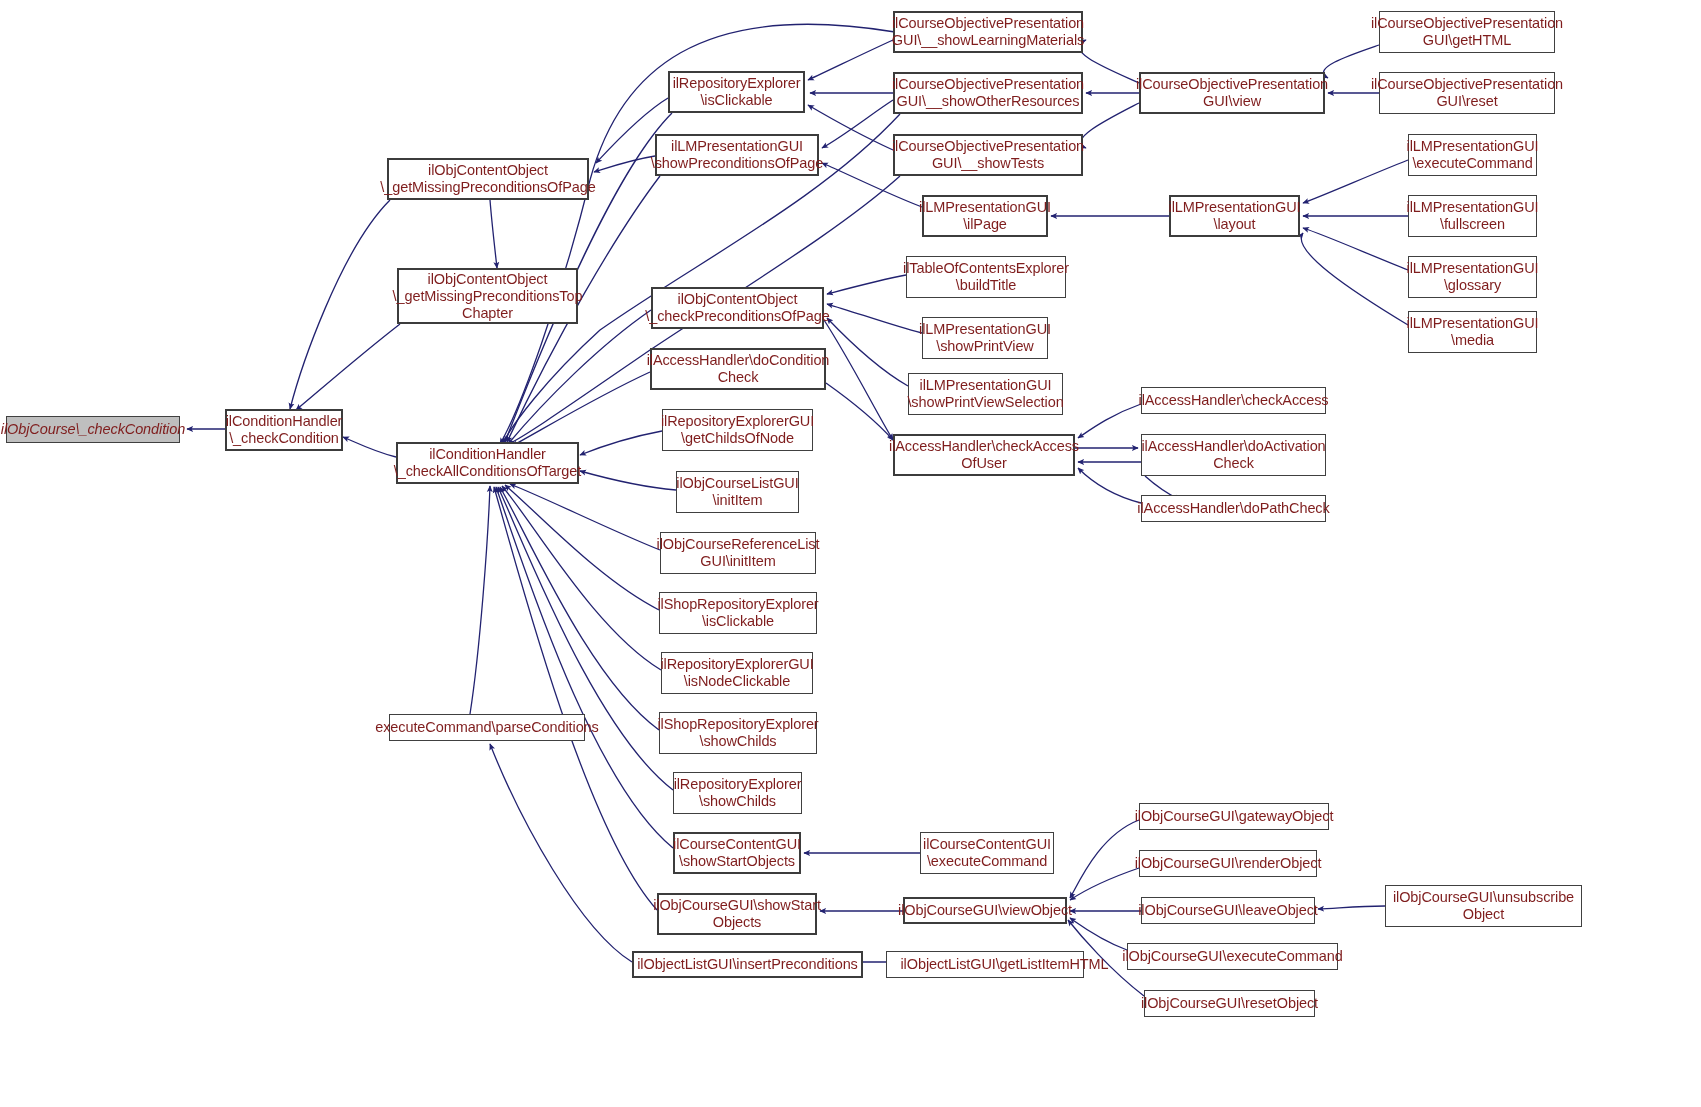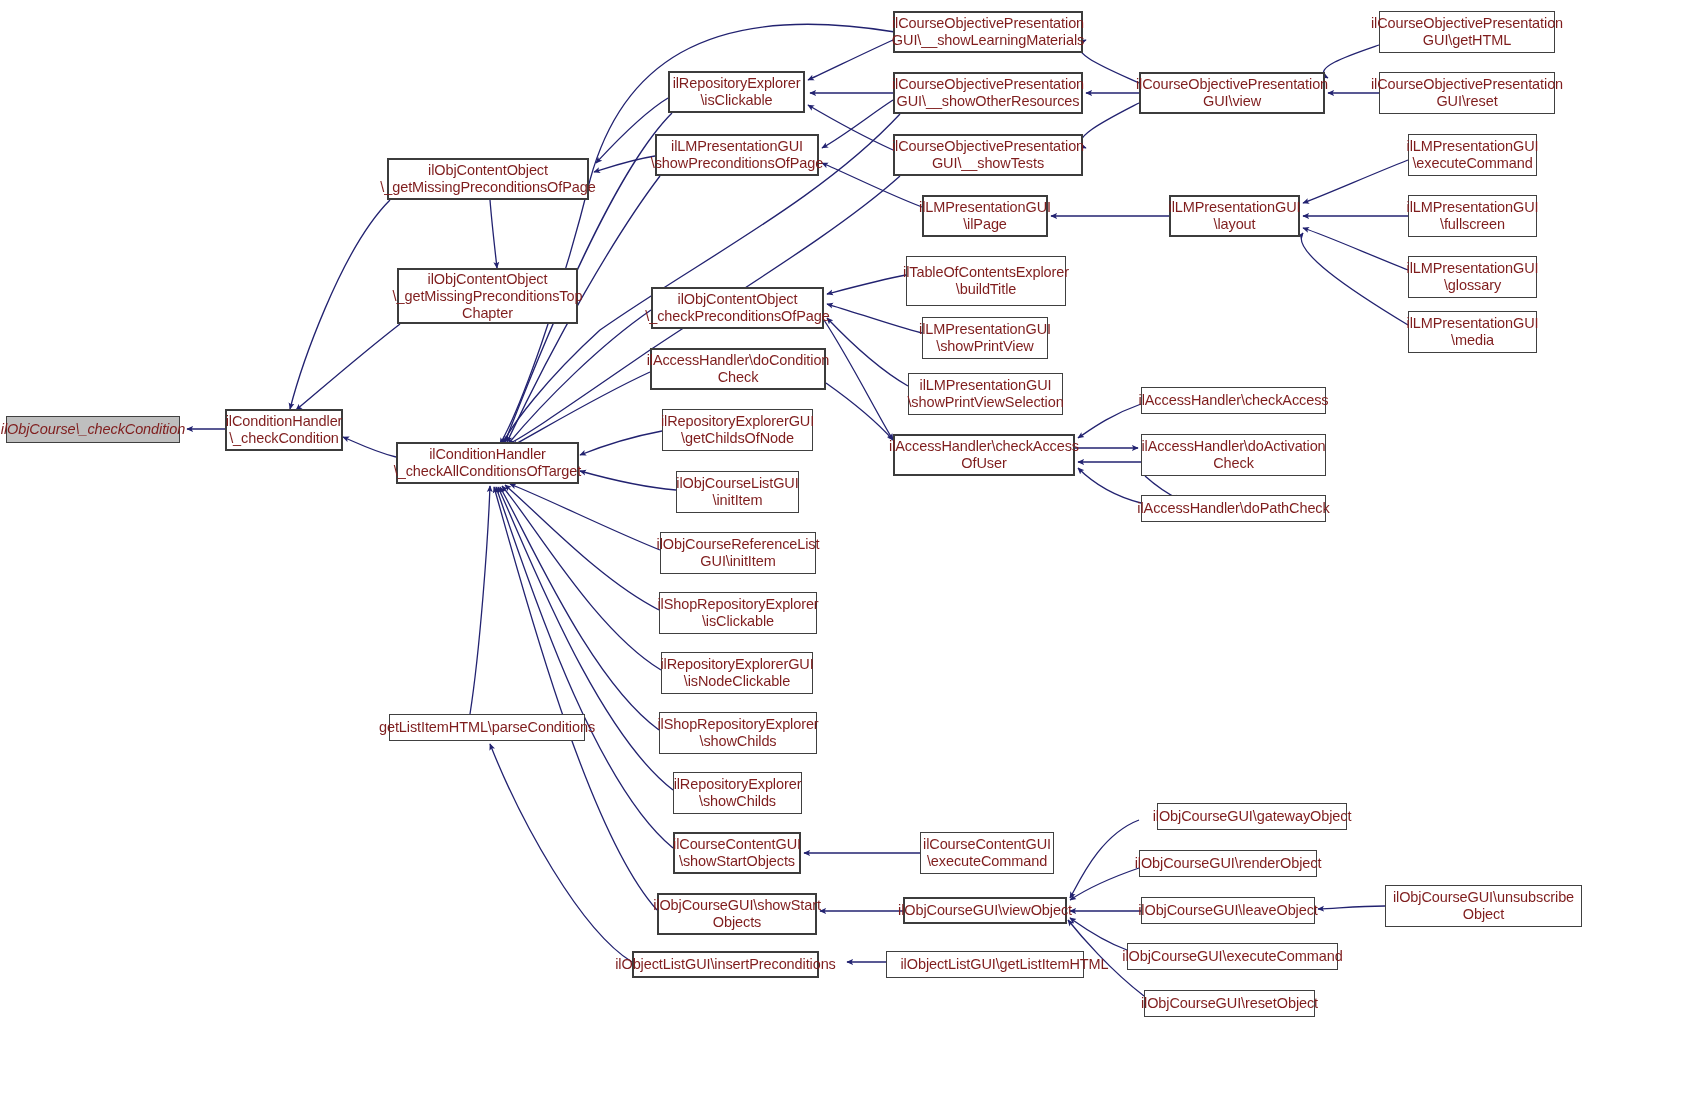--- a/index.html
+++ b/index.html
@@ -127,21 +127,21 @@
       <div class="node highlight" style="left: 6px; top: 416px; width: 174px; height: 27px; font-style: italic;"><span class="node-label">ilObjCourse\_checkCondition</span></div>
       <div class="node thick" style="left: 225px; top: 409px; width: 118px; height: 42px;"><span class="node-label">ilConditionHandler
 \_checkCondition</span></div>
       <div class="node thick" style="left: 396px; top: 442px; width: 183px; height: 42px;"><span class="node-label">ilConditionHandler
 \_checkAllConditionsOfTarget</span></div>
       <div class="node thick" style="left: 387px; top: 158px; width: 202px; height: 42px;"><span class="node-label">ilObjContentObject
 \_getMissingPreconditionsOfPage</span></div>
       <div class="node thick" style="left: 397px; top: 268px; width: 181px; height: 56px;"><span class="node-label">ilObjContentObject
 \_getMissingPreconditionsTop
 Chapter</span></div>
-      <div class="node" style="left: 389px; top: 714px; width: 196px; height: 27px;"><span class="node-label">getListItemHTML\parseConditions</span></div>
+      <div class="node" style="left: 389px; top: 714px; width: 196px; height: 27px;"><span class="node-label">executeCommand\parseConditions</span></div>
       <div class="node thick" style="left: 668px; top: 71px; width: 137px; height: 42px;"><span class="node-label">ilRepositoryExplorer
 \isClickable</span></div>
       <div class="node thick" style="left: 655px; top: 134px; width: 164px; height: 42px;"><span class="node-label">ilLMPresentationGUI
 \showPreconditionsOfPage</span></div>
       <div class="node thick" style="left: 651px; top: 287px; width: 173px; height: 42px;"><span class="node-label">ilObjContentObject
 \_checkPreconditionsOfPage</span></div>
       <div class="node thick" style="left: 650px; top: 348px; width: 176px; height: 42px;"><span class="node-label">ilAccessHandler\doCondition
 Check</span></div>
       <div class="node" style="left: 662px; top: 409px; width: 151px; height: 42px;"><span class="node-label">ilRepositoryExplorerGUI
 \getChildsOfNode</span></div>
@@ -154,50 +154,50 @@
       <div class="node" style="left: 661px; top: 652px; width: 152px; height: 42px;"><span class="node-label">ilRepositoryExplorerGUI
 \isNodeClickable</span></div>
       <div class="node" style="left: 659px; top: 712px; width: 158px; height: 42px;"><span class="node-label">ilShopRepositoryExplorer
 \showChilds</span></div>
       <div class="node" style="left: 673px; top: 772px; width: 129px; height: 42px;"><span class="node-label">ilRepositoryExplorer
 \showChilds</span></div>
       <div class="node thick" style="left: 673px; top: 832px; width: 128px; height: 42px;"><span class="node-label">ilCourseContentGUI
 \showStartObjects</span></div>
       <div class="node thick" style="left: 657px; top: 893px; width: 160px; height: 42px;"><span class="node-label">ilObjCourseGUI\showStart
 Objects</span></div>
-      <div class="node thick" style="left: 632px; top: 951px; width: 187px; height: 27px;"><span class="node-label">ilObjectListGUI\insertPreconditions</span></div>
+      <div class="node thick" style="left: 632px; top: 951px; width: 231px; height: 27px;"><span class="node-label">ilObjectListGUI\insertPreconditions</span></div>
       <div class="node thick" style="left: 893px; top: 11px; width: 190px; height: 42px;"><span class="node-label">ilCourseObjectivePresentation
 GUI\__showLearningMaterials</span></div>
       <div class="node thick" style="left: 893px; top: 72px; width: 190px; height: 42px;"><span class="node-label">ilCourseObjectivePresentation
 GUI\__showOtherResources</span></div>
       <div class="node thick" style="left: 893px; top: 134px; width: 190px; height: 42px;"><span class="node-label">ilCourseObjectivePresentation
 GUI\__showTests</span></div>
       <div class="node thick" style="left: 922px; top: 195px; width: 126px; height: 42px;"><span class="node-label">ilLMPresentationGUI
 \ilPage</span></div>
-      <div class="node" style="left: 906px; top: 256px; width: 160px; height: 50px;"><span class="node-label">ilTableOfContentsExplorer
+      <div class="node" style="left: 906px; top: 256px; width: 160px; height: 42px;"><span class="node-label">ilTableOfContentsExplorer
 \buildTitle</span></div>
       <div class="node" style="left: 922px; top: 317px; width: 126px; height: 42px;"><span class="node-label">ilLMPresentationGUI
 \showPrintView</span></div>
       <div class="node" style="left: 908px; top: 373px; width: 155px; height: 42px;"><span class="node-label">ilLMPresentationGUI
 \showPrintViewSelection</span></div>
       <div class="node thick" style="left: 893px; top: 434px; width: 182px; height: 42px;"><span class="node-label">ilAccessHandler\checkAccess
 OfUser</span></div>
       <div class="node" style="left: 920px; top: 832px; width: 134px; height: 42px;"><span class="node-label">ilCourseContentGUI
 \executeCommand</span></div>
       <div class="node thick" style="left: 903px; top: 897px; width: 164px; height: 27px;"><span class="node-label">ilObjCourseGUI\viewObject</span></div>
       <div class="node" style="left: 886px; top: 951px; width: 198px; height: 27px; padding-left: 39px;"><span class="node-label">ilObjectListGUI\getListItemHTML</span></div>
       <div class="node thick" style="left: 1139px; top: 72px; width: 186px; height: 42px;"><span class="node-label">ilCourseObjectivePresentation
 GUI\view</span></div>
       <div class="node thick" style="left: 1169px; top: 195px; width: 131px; height: 42px;"><span class="node-label">ilLMPresentationGUI
 \layout</span></div>
       <div class="node" style="left: 1141px; top: 387px; width: 185px; height: 27px;"><span class="node-label">ilAccessHandler\checkAccess</span></div>
       <div class="node" style="left: 1141px; top: 434px; width: 185px; height: 42px;"><span class="node-label">ilAccessHandler\doActivation
 Check</span></div>
       <div class="node" style="left: 1141px; top: 495px; width: 185px; height: 27px;"><span class="node-label">ilAccessHandler\doPathCheck</span></div>
-      <div class="node" style="left: 1139px; top: 803px; width: 190px; height: 27px; margin-left: 18px;"><span class="node-label">ilObjCourseGUI\gatewayObject</span></div>
+      <div class="node" style="left: 1139px; top: 803px; width: 190px; height: 27px;"><span class="node-label">ilObjCourseGUI\gatewayObject</span></div>
       <div class="node" style="left: 1139px; top: 850px; width: 178px; height: 27px;"><span class="node-label">ilObjCourseGUI\renderObject</span></div>
       <div class="node" style="left: 1141px; top: 897px; width: 174px; height: 27px;"><span class="node-label">ilObjCourseGUI\leaveObject</span></div>
       <div class="node" style="left: 1127px; top: 943px; width: 211px; height: 27px;"><span class="node-label">ilObjCourseGUI\executeCommand</span></div>
       <div class="node" style="left: 1144px; top: 990px; width: 171px; height: 27px;"><span class="node-label">ilObjCourseGUI\resetObject</span></div>
       <div class="node" style="left: 1379px; top: 11px; width: 176px; height: 42px;"><span class="node-label">ilCourseObjectivePresentation
 GUI\getHTML</span></div>
       <div class="node" style="left: 1379px; top: 72px; width: 176px; height: 42px;"><span class="node-label">ilCourseObjectivePresentation
 GUI\reset</span></div>
       <div class="node" style="left: 1408px; top: 134px; width: 129px; height: 42px;"><span class="node-label">ilLMPresentationGUI
 \executeCommand</span></div>

